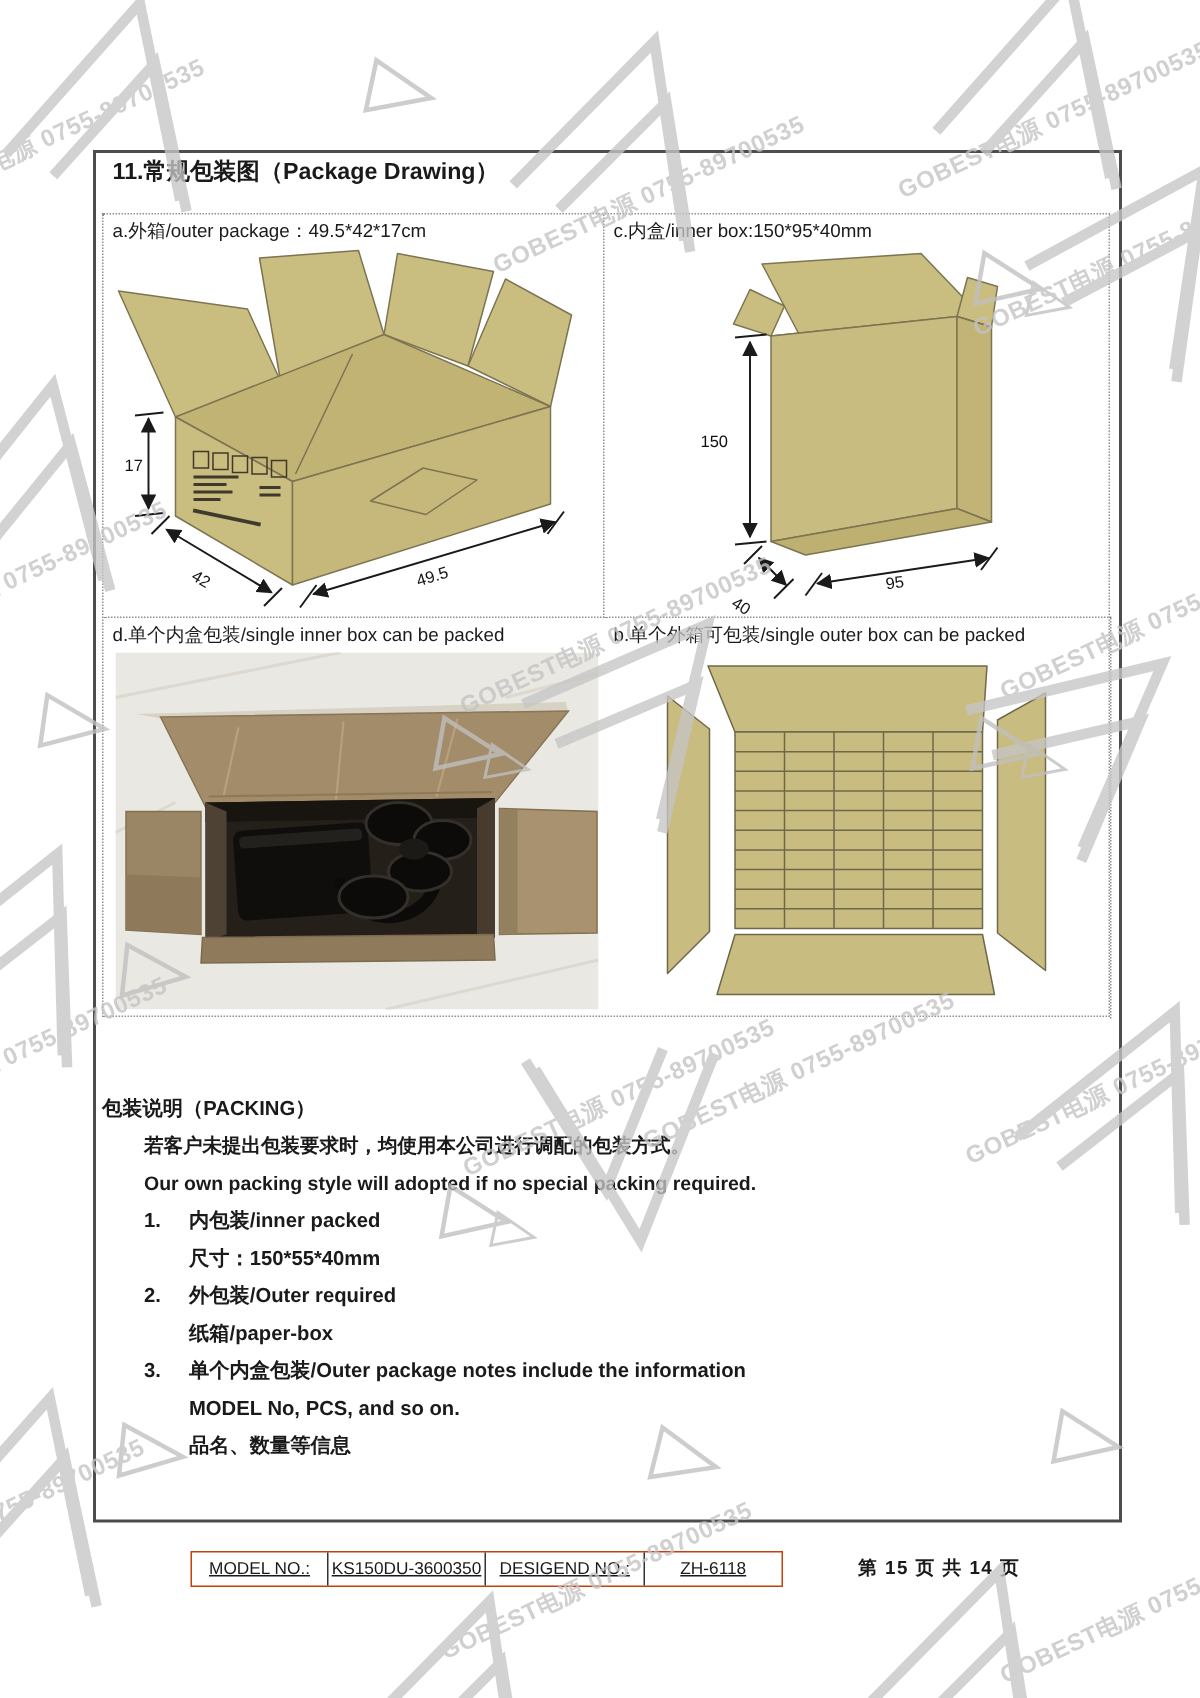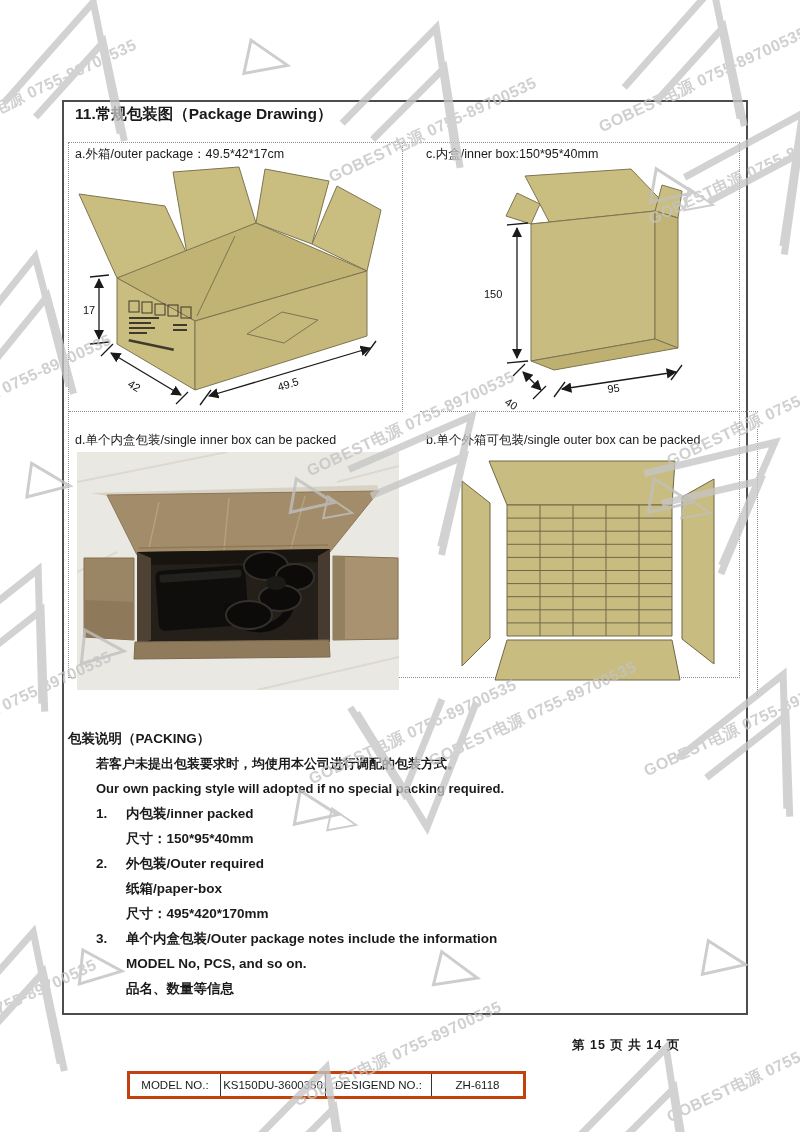--- a/index.html
+++ b/index.html
@@ -15,43 +15,43 @@
   .wtri{position:absolute;}
   .wtri polygon{fill:none;stroke:#c0c0c0;stroke-width:3;stroke-linejoin:miter;}
 
   
   .frame{position:absolute;left:62px;top:100px;width:682px;height:911px;border:2px solid #4d4d4d;z-index:2;}
   .title{position:absolute;left:75px;top:104px;font-size:15.5px;font-weight:bold;z-index:3;}
 
   
   .quads{position:absolute;left:68px;top:142px;width:672px;height:536px;z-index:3;
          display:grid;grid-template-columns:334px 338px;grid-template-rows:269px 267px;
-         border:1px dotted #8f8f8f;box-sizing:border-box;gap:17px;}
+         border:1px dotted #8f8f8f;box-sizing:border-box;}
   .qcell{position:relative;box-sizing:border-box;}
   .q-a,.q-b{border-right:1px dotted #8f8f8f;}
   .q-a,.q-c{border-bottom:1px dotted #8f8f8f;}
   .qlabel{position:absolute;left:6px;top:3px;font-size:12.5px;color:#1a1a1a;z-index:2;}
   .draw{position:absolute;left:0;top:23px;}
   .dimtxt{font-size:11px;fill:#111;font-family:"Liberation Sans",sans-serif;}
 
   
   .photo{position:absolute;left:8px;top:23px;}
 
   
   .packing{position:absolute;left:68px;top:684px;width:640px;z-index:3;font-weight:bold;margin-top:42px;}
   .packing .h{font-size:13.5px;line-height:25px;}
   .packing .note{padding-left:28px;font-size:13px;line-height:25px;}
   .pk-item{font-size:13.5px;line-height:25px;}
   .pk-row{padding-left:28px;display:flex;}
   .pk-num{width:30px;flex:0 0 30px;}
   .pk-sub{padding-left:58px;line-height:25px;}
 
   
-  .ftable{position:absolute;left:127px;top:1071px;height:22px;display:flex;z-index:3;
-          border:3px solid #c2410c;font-size:11.5px;box-sizing:content-box;background:transparent;}
+  .ftable{position:absolute;left:127px;top:1034px;height:22px;display:flex;z-index:3;
+          border:1px solid #c2410c;font-size:11.5px;box-sizing:content-box;background:transparent;text-decoration:underline;}
   .fcell{display:flex;align-items:center;justify-content:center;box-sizing:border-box;height:22px;}
   .fcell + .fcell{border-left:1px solid #333;}
   .fc1{width:90px;} .fc2{width:105px;} .fc3{width:106px;text-align:right;} .fc4{width:92px;}
   .pagenum{position:absolute;left:572px;top:1037px;font-size:12.5px;font-weight:600;z-index:3;letter-spacing:1px;}
 </style>
 </head>
 <body>
 
 <div class="page">
 
@@ -218,30 +218,29 @@
   <div class="packing">
     <div class="h">包装说明（PACKING）</div>
     <div class="note">若客户未提出包装要求时，均使用本公司进行调配的包装方式。</div>
     <div class="note">Our own packing style will adopted if no special packing required.</div>
 
     <div class="pk-item">
       <div class="pk-row">
         <span class="pk-num">1.</span>
         <span>内包装/inner packed</span>
       </div>
-      <div class="pk-sub">尺寸：150*95*40mm</div>
+      <div class="pk-sub">尺寸：150*55*40mm</div>
     </div>
 
     <div class="pk-item">
       <div class="pk-row">
         <span class="pk-num">2.</span>
         <span>外包装/Outer required</span>
       </div>
       <div class="pk-sub">纸箱/paper-box</div>
-      <div class="pk-sub">尺寸：495*420*170mm</div>
     </div>
 
     <div class="pk-item">
       <div class="pk-row">
         <span class="pk-num">3.</span>
         <span>单个内盒包装/Outer package notes include the information</span>
       </div>
       <div class="pk-sub">MODEL No, PCS, and so on.</div>
       <div class="pk-sub">品名、数量等信息</div>
     </div>

